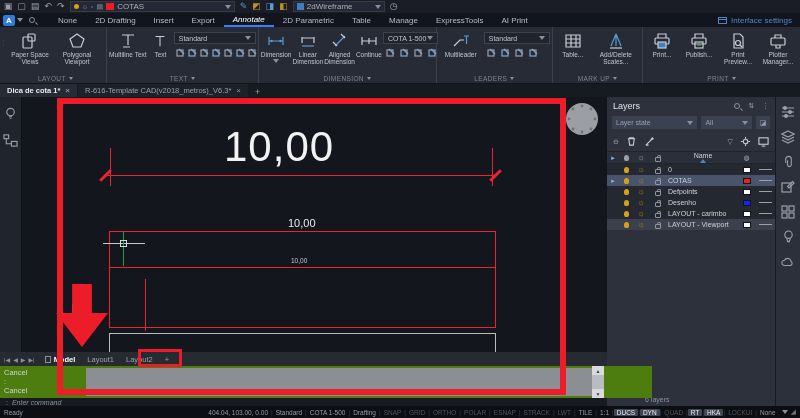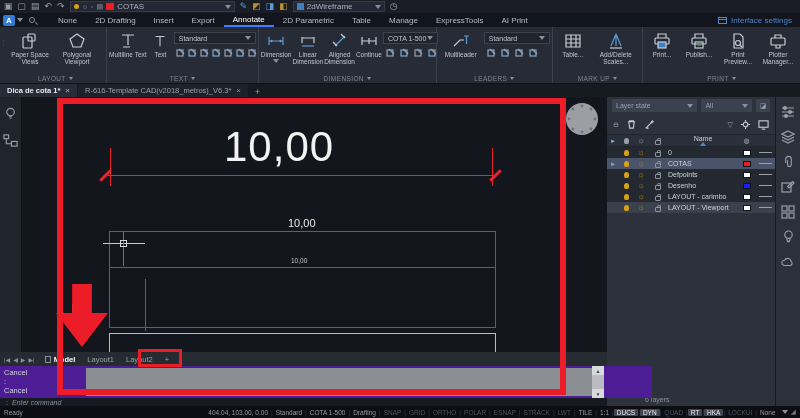--- a/index.html
+++ b/index.html
@@ -22,21 +22,21 @@
   .dot{width:5px;height:5px;border-radius:50%;display:inline-block;}
   
   #menubar{position:absolute;left:0;top:13px;width:800px;height:14px;background:var(--bg-menu);
     display:flex;align-items:center;font-size:8px;color:#b6bcc5;}
   #logo{width:12px;height:11px;background:#2f7bd6;border-radius:2px;color:#fff;font-size:8px;font-weight:bold;
     display:flex;align-items:center;justify-content:center;margin-left:3px;}
   .search-glyph{width:6px;height:6px;border:1px solid #8a909b;border-radius:50%;position:relative;display:inline-block;margin:0 6px;}
   .search-glyph::after{content:"";position:absolute;left:5px;top:5px;width:3px;height:1px;background:#8a909b;transform:rotate(45deg);}
   #menu-items{display:flex;align-items:center;height:14px;margin-left:8px;gap:0;}
   .mitem{padding:0 9px;height:14px;display:flex;align-items:center;cursor:default;}
-  .mitem.active{color:#fff;border-bottom:2px solid #3d7eff;}
+  .mitem.active{color:#fff;border-bottom:2px solid #3d7eff;font-style:italic;}
   #iface{margin-left:auto;margin-right:8px;color:#4f86c6;display:flex;align-items:center;gap:4px;}
   .win-ico{width:9px;height:7px;border:1px solid #4f86c6;position:relative;display:inline-block;}
   .win-ico::before{content:"";position:absolute;left:0;top:1px;width:100%;height:1px;background:#4f86c6;}
   
   #ribbon{position:absolute;left:0;top:27px;width:800px;height:57px;background:var(--bg-ribbon);
     border-bottom:1px solid #10131a;display:flex;}
   #ribbon .grip{width:5px;color:#4a505c;font-size:7px;line-height:4px;padding-top:14px;text-align:center;}
   .rpanel{display:flex;flex-direction:column;border-right:1px solid #3a404c;padding:2px 2px 0 2px;}
   .rbody{flex:1;display:flex;align-items:flex-start;gap:1px;}
   .rfoot{height:10px;font-size:6.5px;color:#7e8591;display:flex;align-items:center;justify-content:center;gap:3px;letter-spacing:.4px;}
@@ -100,21 +100,21 @@
   .lline{width:13px;height:1px;background:#9aa0a8;}
   .sort{width:0;height:0;border-left:3px solid transparent;border-right:3px solid transparent;border-bottom:4px solid #4f86c6;}
   #layercount{position:absolute;left:38px;bottom:3px;color:#8b9199;font-size:7px;}
   
   #cmdtabs{position:absolute;left:0;top:352px;width:607px;height:14px;background:#262a31;display:flex;align-items:center;font-size:7.5px;color:#9aa0a8;}
   .nav{display:flex;gap:1px;padding:0 3px;}
   .nav span{font-size:6px;color:#8a909b;padding:0 1px;}
   .ltab{padding:0 6px;height:14px;display:flex;align-items:center;gap:3px;}
   .ltab.active{color:#fff;font-weight:bold;}
   .sheet{width:6px;height:7px;border:1px solid #8a909b;display:inline-block;}
-  #cmdwin{position:absolute;left:0;top:366px;width:652px;height:32px;background:#4c1d95;font-family:"DejaVu Sans Mono",monospace;font-size:7.5px;color:#d0d3d8;}
+  #cmdwin{position:absolute;left:0;top:366px;width:652px;height:32px;background:#4d7c0f;font-family:"DejaVu Sans Mono",monospace;font-size:7.5px;color:#d0d3d8;}
   #cmd-lines{position:absolute;left:4px;top:2px;line-height:9px;}
   #graybox{position:absolute;left:86px;top:2px;width:506px;height:28px;background:#8b8e93;}
   #cmdsb{position:absolute;left:592px;top:0;width:12px;height:32px;background:#b9bcc0;display:flex;flex-direction:column;justify-content:space-between;}
   #cmdsb span{height:9px;background:#d9dadc;color:#3a3f47;font-size:5px;display:flex;align-items:center;justify-content:center;}
   #cmdprompt{position:absolute;left:0;top:398px;width:607px;height:8px;background:#171a21;display:flex;align-items:center;font-size:7px;color:#8a9098;padding-left:6px;gap:4px;}
   #cmdprompt em{font-style:italic;}
   
   #statusbar{position:absolute;left:0;top:406px;width:800px;height:12px;background:var(--bg-status);
     display:flex;align-items:center;font-size:6.5px;color:#969ca6;padding:0 4px;}
   #status-items{margin-left:auto;display:flex;align-items:center;}
@@ -553,20 +553,26 @@
       <circle class="hole" cx="33" cy="20" r="1.4"></circle>
         <circle class="hole" cx="29" cy="30" r="1.4"></circle>
       <circle class="hole" cx="20" cy="33" r="1.4"></circle>
         <circle class="hole" cx="11" cy="30" r="1.4"></circle>
       <circle class="hole" cx="7" cy="20" r="1.4"></circle>
         <circle class="hole" cx="11" cy="10" r="1.4"></circle>
     </svg>
   </div>
 
   <div id="layers">
+    <div class="hdr">
+      <span class="t">Layers</span>
+      <span class="search-glyph" style="margin:0"></span>
+      <span style="color:#9aa0a8">⇅</span>
+      <span style="color:#9aa0a8">⋮</span>
+    </div>
     <div style="display:flex;gap:4px;padding:2px 5px;">
       <div class="lsel" style="width:88px">
         <span>Layer state</span>
           <span class="caret"></span>
       </div>
       <div class="lsel" style="width:52px">
         <span>All</span>
           <span class="caret"></span>
       </div>
       <div class="lsel" style="width:14px;justify-content:center">

